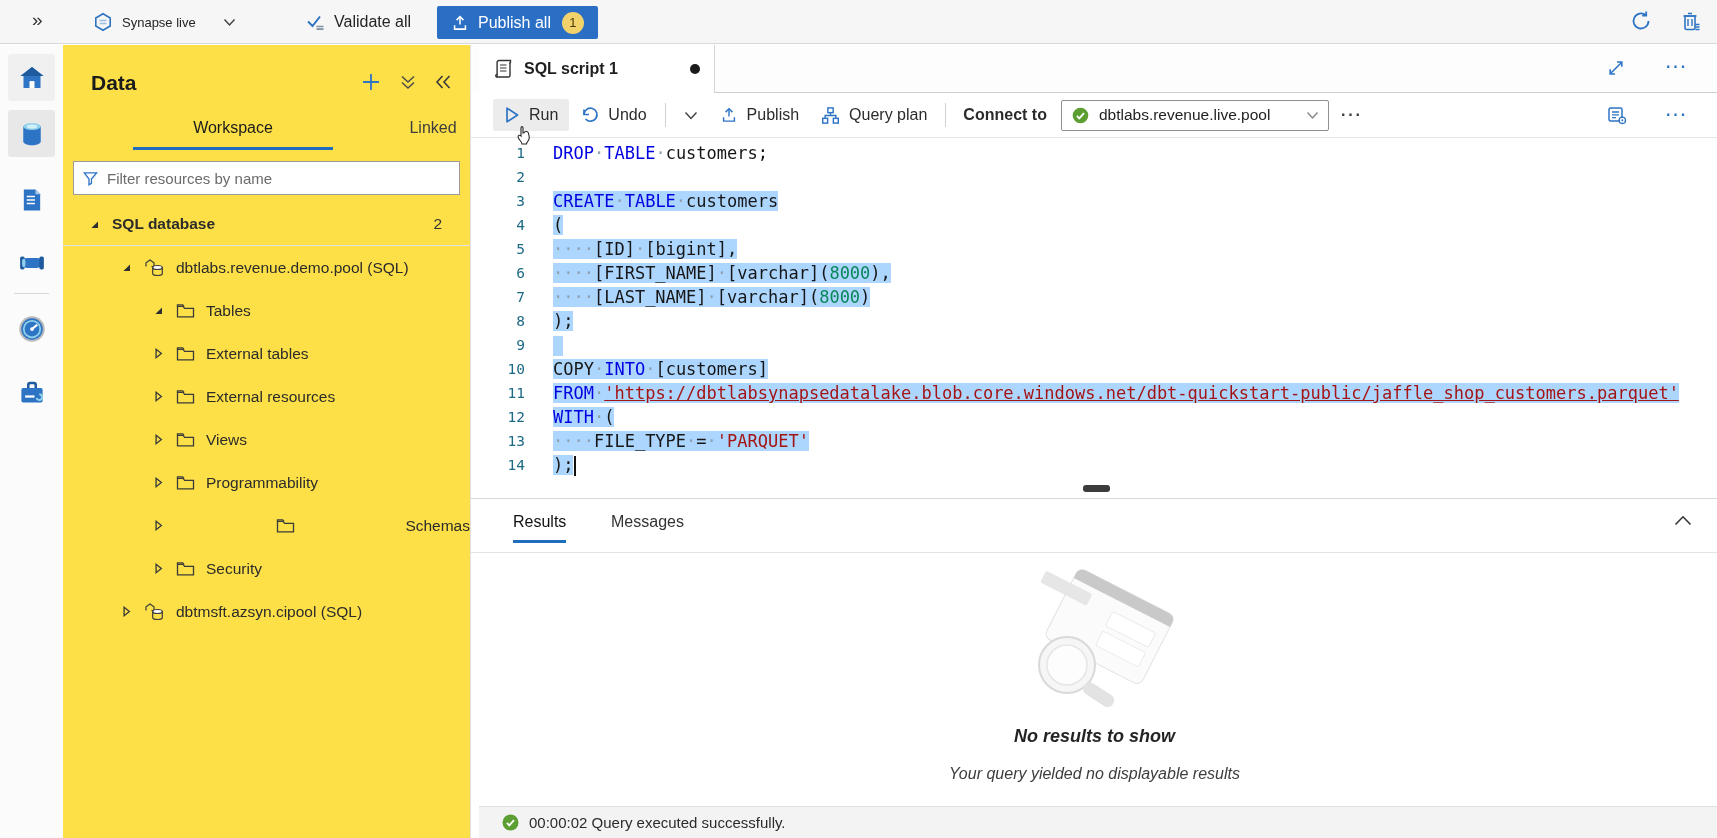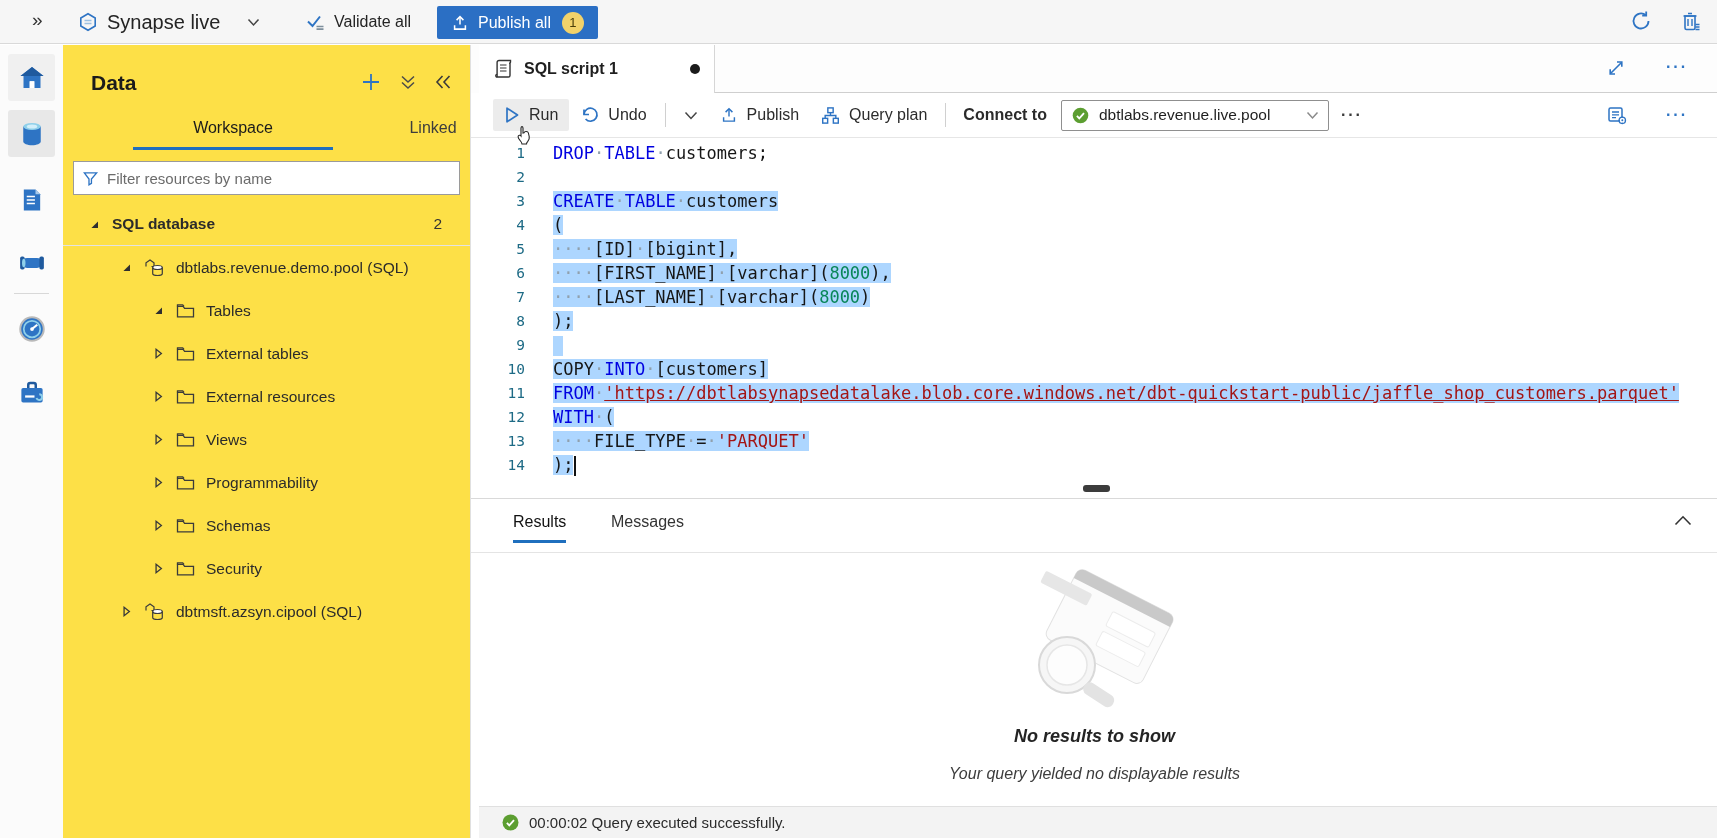--- a/index.html
+++ b/index.html
@@ -4,21 +4,21 @@
 <style>
   * { margin:0; padding:0; box-sizing:border-box; }
   html,body { width:1717px; height:838px; overflow:hidden; background:#fff;
               font-family:"Liberation Sans", sans-serif; color:#252525; }
   .screen { position:relative; width:1717px; height:838px; background:#fff; }
 
   
   .topbar { position:absolute; left:0; top:0; width:1717px; height:44px;
             background:#f6f6f6; border-bottom:1px solid #d9d9d9; }
   .topbar .railtoggle { position:absolute; left:32px; top:9px; font-size:19px; color:#333; cursor:pointer; }
-  .mode-sel { position:absolute; left:78px; top:7px; height:30px; display:flex; align-items:center; gap:9px; font-size:20px; color:#242424; }
+  .mode-sel { position:absolute; left:93px; top:7px; height:30px; display:flex; align-items:center; gap:9px; font-size:13px; color:#242424; }
   .mode-sel .chev { margin-left:18px; }
   .validate { position:absolute; left:305px; top:7px; height:30px; display:flex; align-items:center; gap:8px; font-size:16px; color:#242424; }
   .publishall { position:absolute; left:437px; top:6px; height:33px; padding:0 14px; display:flex; align-items:center; gap:9px;
                 background:#2b6fc4; color:#fff; border:none; border-radius:2px; font-size:16px; font-family:inherit; cursor:pointer; }
   .publishall .badge { width:22px; height:22px; border-radius:50%; background:#f2d26a; color:#4a3d0a;
                        font-size:13px; display:flex; align-items:center; justify-content:center; margin-left:2px; }
   .topbar-right { position:absolute; right:14px; top:9px; display:flex; gap:26px; }
 
   
   .rail { position:absolute; left:0; top:45px; width:63px; height:793px; background:#fbfbfb; }
@@ -347,21 +347,21 @@
             </svg>
           </span>
           <span>
             <svg width="19" height="16" viewBox="0 0 19 16">
               <path d="M1.5 13.8V3.4h5.6l1.5 1.9h8.9v8.5Z" fill="none" stroke="#3b3b3b" stroke-width="1.3"></path>
               <path d="M1.5 3.4V1.8h5.2l1.3 1.6" fill="none" stroke="#3b3b3b" stroke-width="1.3"></path>
             </svg>
           </span>
           <span>Programmability</span>
         </div>
-        <div class="trow" style="padding-left: 88px;">
+        <div class="trow" style="padding-left: 88px; justify-content: space-between;">
           <span class="exp">
             <svg width="11" height="11" viewBox="0 0 10 10">
               <path d="M2.8 1.2 7.6 5 2.8 8.8Z" fill="none" stroke="#3a3a3a" stroke-width="1.2"></path>
             </svg>
           </span>
           <span>
             <svg width="19" height="16" viewBox="0 0 19 16">
               <path d="M1.5 13.8V3.4h5.6l1.5 1.9h8.9v8.5Z" fill="none" stroke="#3b3b3b" stroke-width="1.3"></path>
               <path d="M1.5 3.4V1.8h5.2l1.3 1.6" fill="none" stroke="#3b3b3b" stroke-width="1.3"></path>
             </svg>

